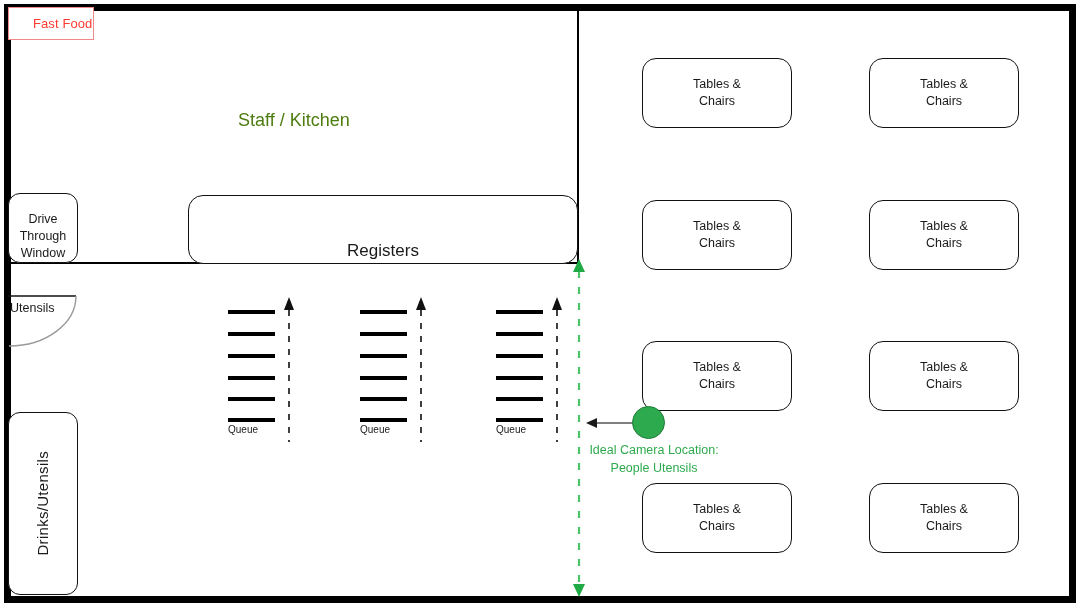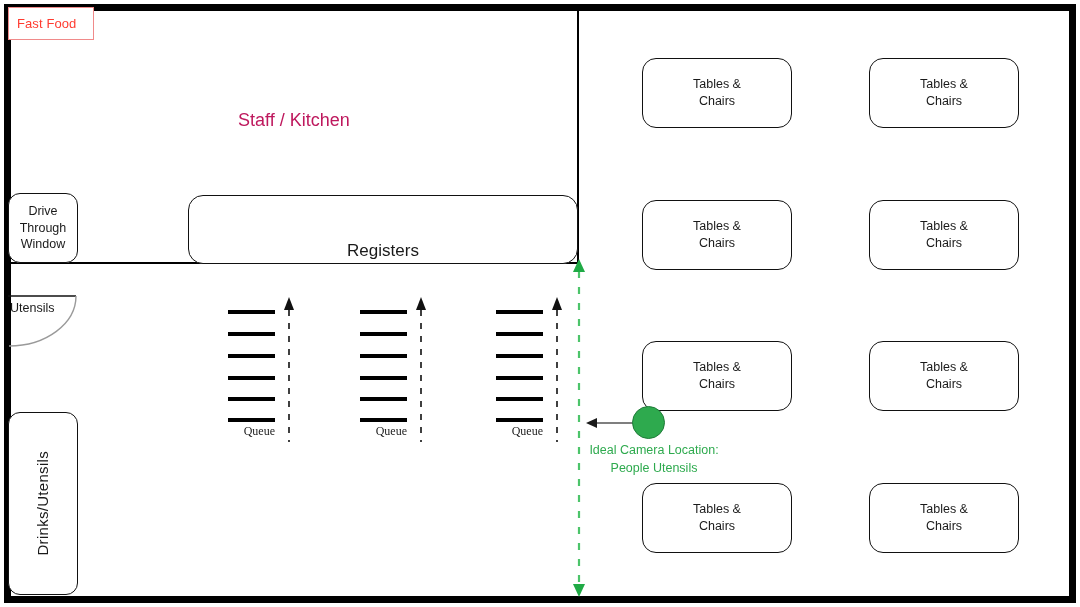--- a/index.html
+++ b/index.html
@@ -53,21 +53,21 @@
     top: 7px;
     width: 86px;
     height: 33px;
     box-sizing: border-box;
     border: 1px solid #f08a8a;
     background: #ffffff;
     color: #ff3b30;
     font-size: 13px;
     display: flex;
     align-items: center;
-    padding-left: 8px;
+    padding-left: 24px;
     letter-spacing: 0.1px;
   }
   
   .room {
     position: absolute;
     box-sizing: border-box;
     border: 1.6px solid #111111;
     border-radius: 14px;
     background: #ffffff;
     display: flex;
@@ -87,20 +87,21 @@
     border-radius: 15px;
     align-items: flex-end;
   }
   .room-drive {
     left: 8px;
     top: 193px;
     width: 70px;
     height: 70px;
     font-size: 12.5px;
     border-radius: 12px;
+    align-items: flex-end;
   }
   .room-drinks {
     left: 8px;
     top: 412px;
     width: 70px;
     height: 183px;
     border-radius: 12px;
     font-size: 15px;
   }
   .room-drinks .vertical-text {
@@ -116,21 +117,21 @@
   }
   .tbl-col-left  { left: 642px; }
   .tbl-col-right { left: 869px; }
   .tbl-row-1 { top: 58px; }
   .tbl-row-2 { top: 200px; }
   .tbl-row-3 { top: 341px; }
   .tbl-row-4 { top: 483px; }
   
   .area-label {
     position: absolute;
-    color: #be185d;
+    color: #4d7c0f;
     font-size: 18px;
     white-space: nowrap;
   }
   .label-staff-kitchen {
     left: 238px;
     top: 110px;
   }
   
   .entrance-wrap {
     position: absolute;
@@ -163,24 +164,23 @@
     left: 0;
     width: 47px;
     height: 4px;
     background: #000000;
   }
   .queue-label {
     position: absolute;
     left: 0;
     top: 128px;
     width: 47px;
-    text-align: right;
-    font-size: 12px;
+    text-align: left;
+    font-size: 10px;
     color: #1a1a1a;
-    font-family: Liberation Serif, serif;
   }
   .queue-arrow {
     position: absolute;
     left: 55px;
     top: 0;
     width: 12px;
     height: 146px;
   }
   .queue-arrow svg { display: block; }
   

